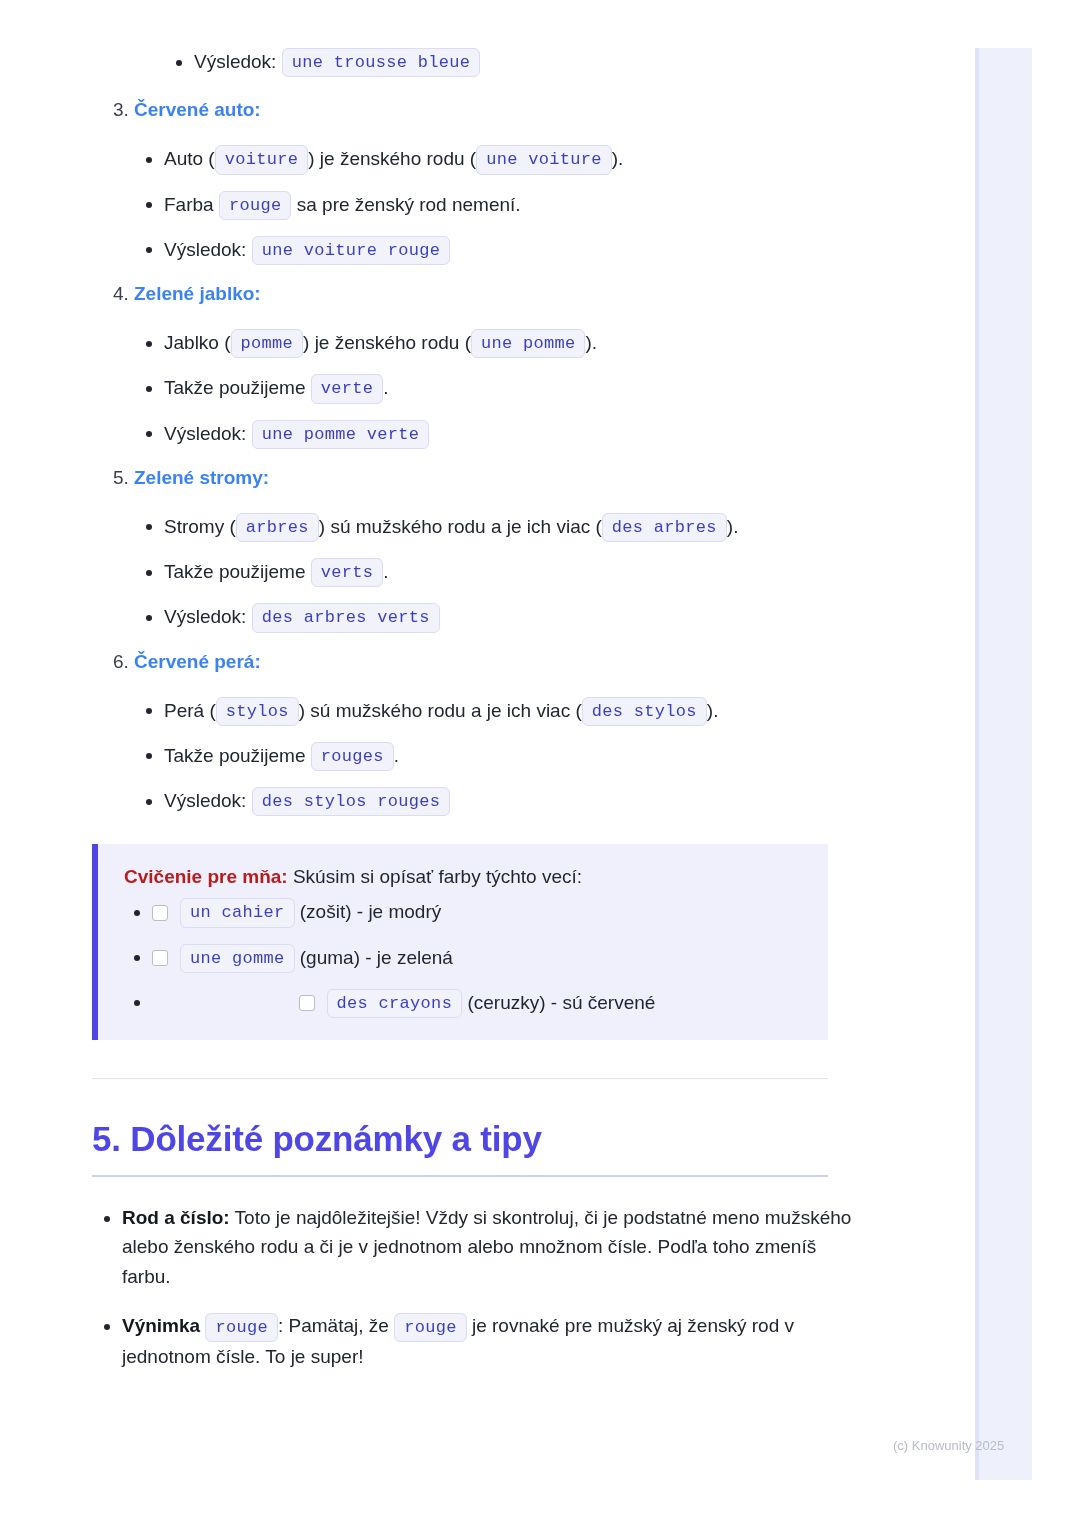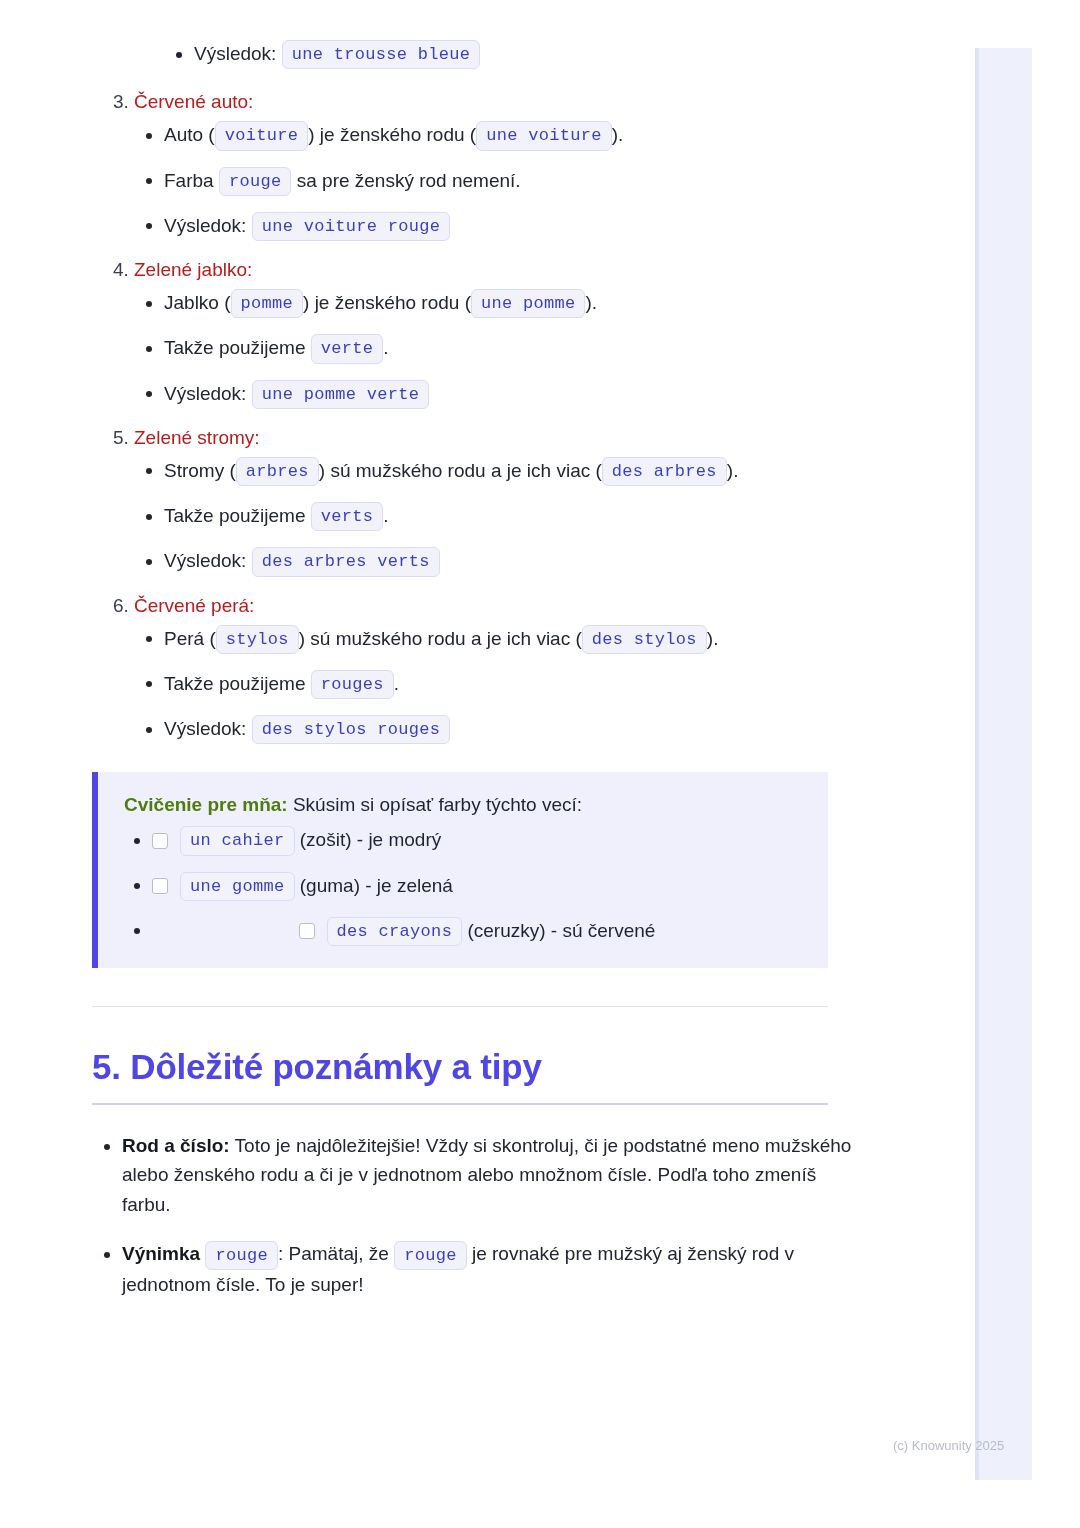--- a/index.html
+++ b/index.html
@@ -31,21 +31,21 @@
   .side-rail-inner {
     position: absolute;
     top: 48px;
     left: 975px;
     width: 4px;
     height: 1432px;
     background: #dfe3f7;
   }
   .content {
     position: absolute;
-    top: 0;
+    top: 8px;
     left: 0;
     width: 960px;
     padding: 40px 92px 0 92px;
   }
   code, .code {
     font-family: "Liberation Mono", "DejaVu Sans Mono", monospace;
     background: #f2f2fb;
     border: 1px solid #d9dcf2;
     border-radius: 6px;
     color: #3b3fbf;
@@ -62,27 +62,27 @@
     margin: 0;
     padding-left: 42px;
   }
   ol.steps > li {
     margin-bottom: 10px;
     font-size: 19px;
     color: #1f2430;
   }
   ol.steps > li::marker { color: #3a3f4b; }
   .step-title {
-    font-weight: normal;
-    font-size: 19px;
-    color: #b91c1c;
+    font-weight: bold;
+    font-size: 19px;
+    color: #3b82f6;
   }
   ul.sub {
     list-style: disc;
-    margin: 8px 0 18px 0;
+    margin: 24px 0 18px 0;
     padding-left: 30px;
   }
   ul.sub > li {
     margin: 0 0 16px 0;
     font-size: 19px;
     line-height: 1.35;
     color: #21262f;
   }
   ul.sub > li::marker { color: #21262f; }
   .first-bullet-wrap {
@@ -98,21 +98,21 @@
     background: #eff0fc;
     border-left: 6px solid #4f46e5;
     padding: 22px 26px 20px 26px;
     width: 736px;
   }
   .callout-title {
     font-size: 19px;
     color: #1f2430;
     margin-bottom: 8px;
   }
-  .callout-title b { color: #4d7c0f; }
+  .callout-title b { color: #b91c1c; }
   .callout ul {
     list-style: disc;
     margin: 10px 0 0 0;
     padding-left: 28px;
   }
   .callout li {
     font-size: 19px;
     margin-bottom: 16px;
     line-height: 1.4;
   }

